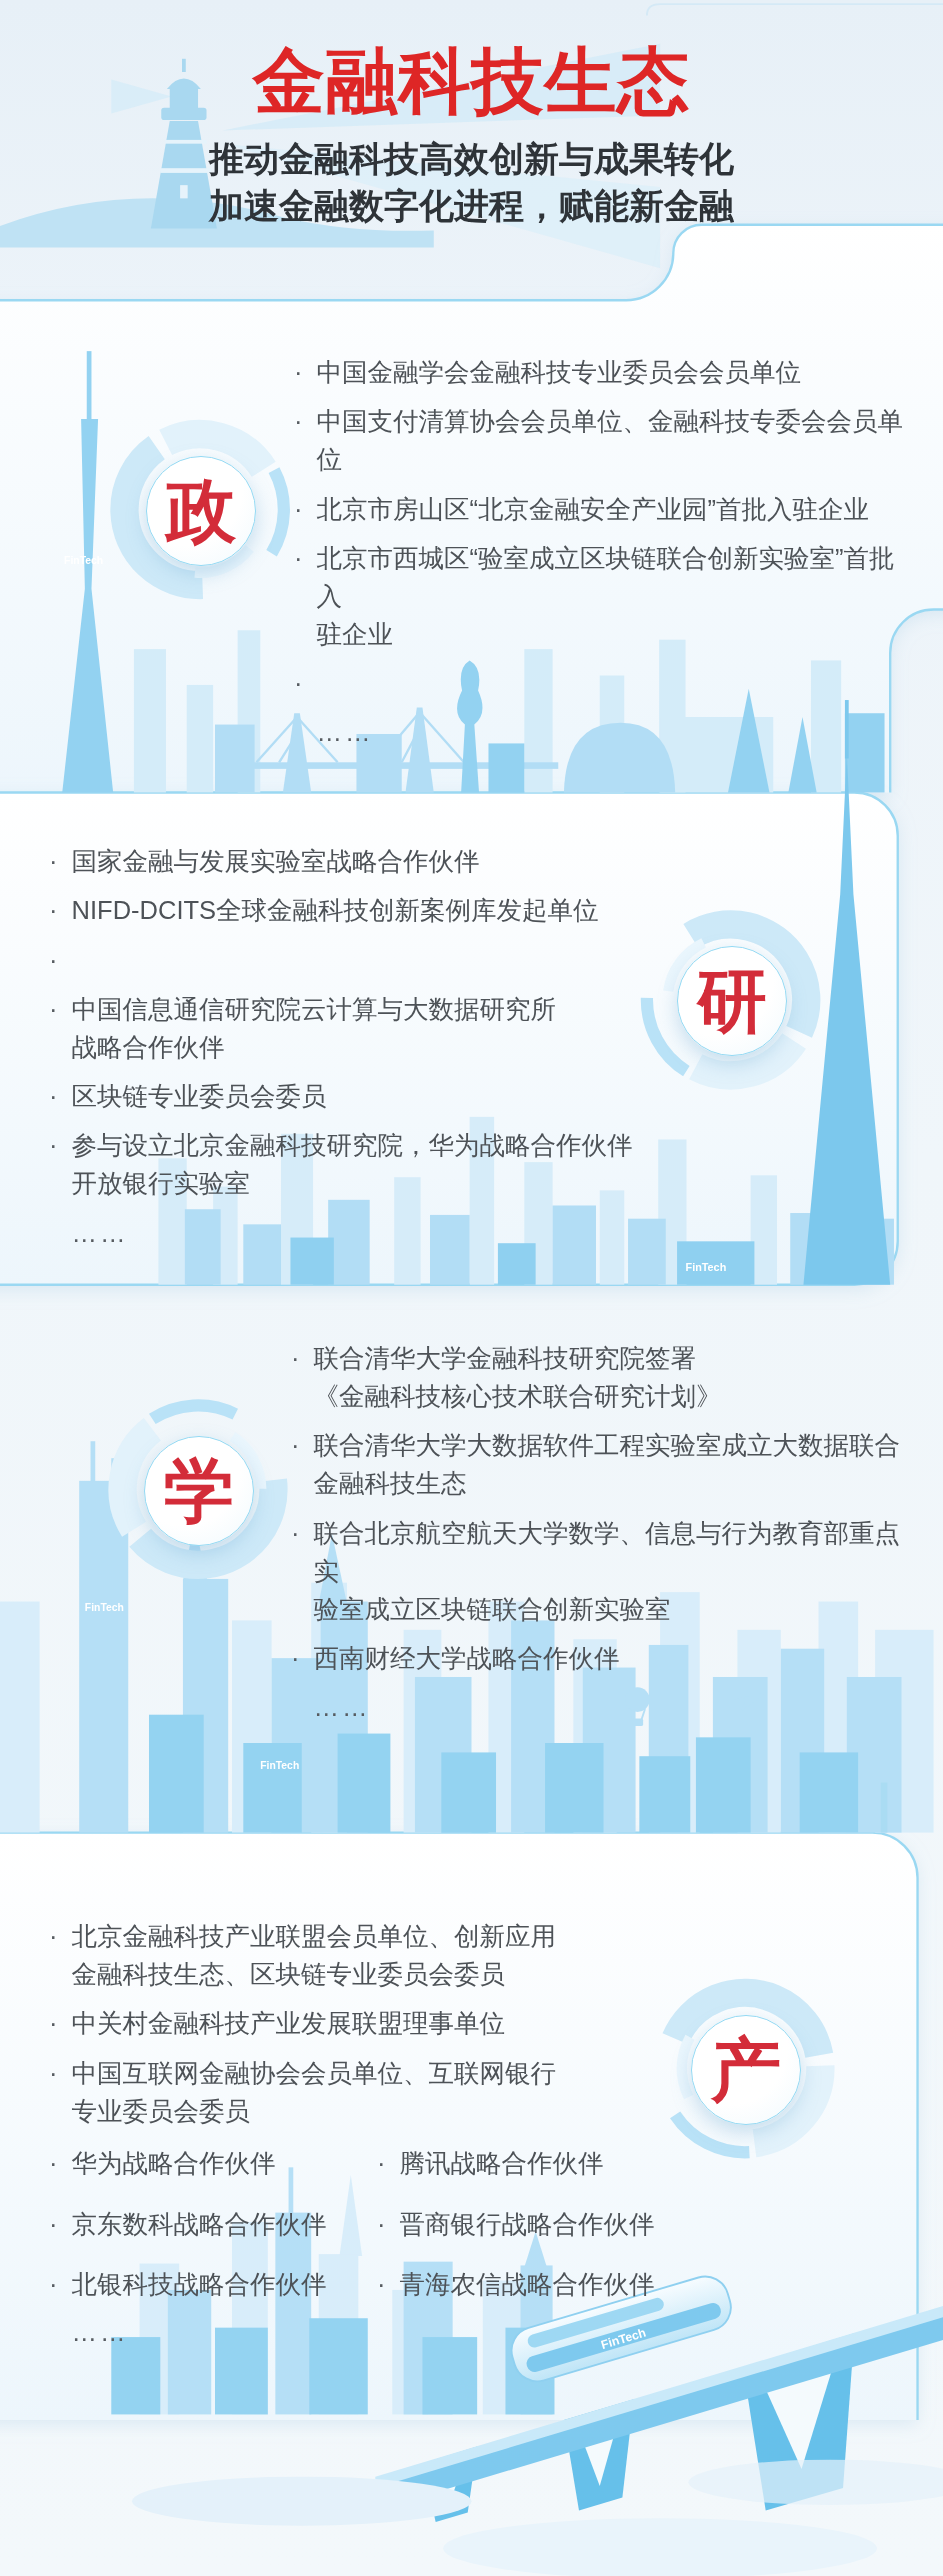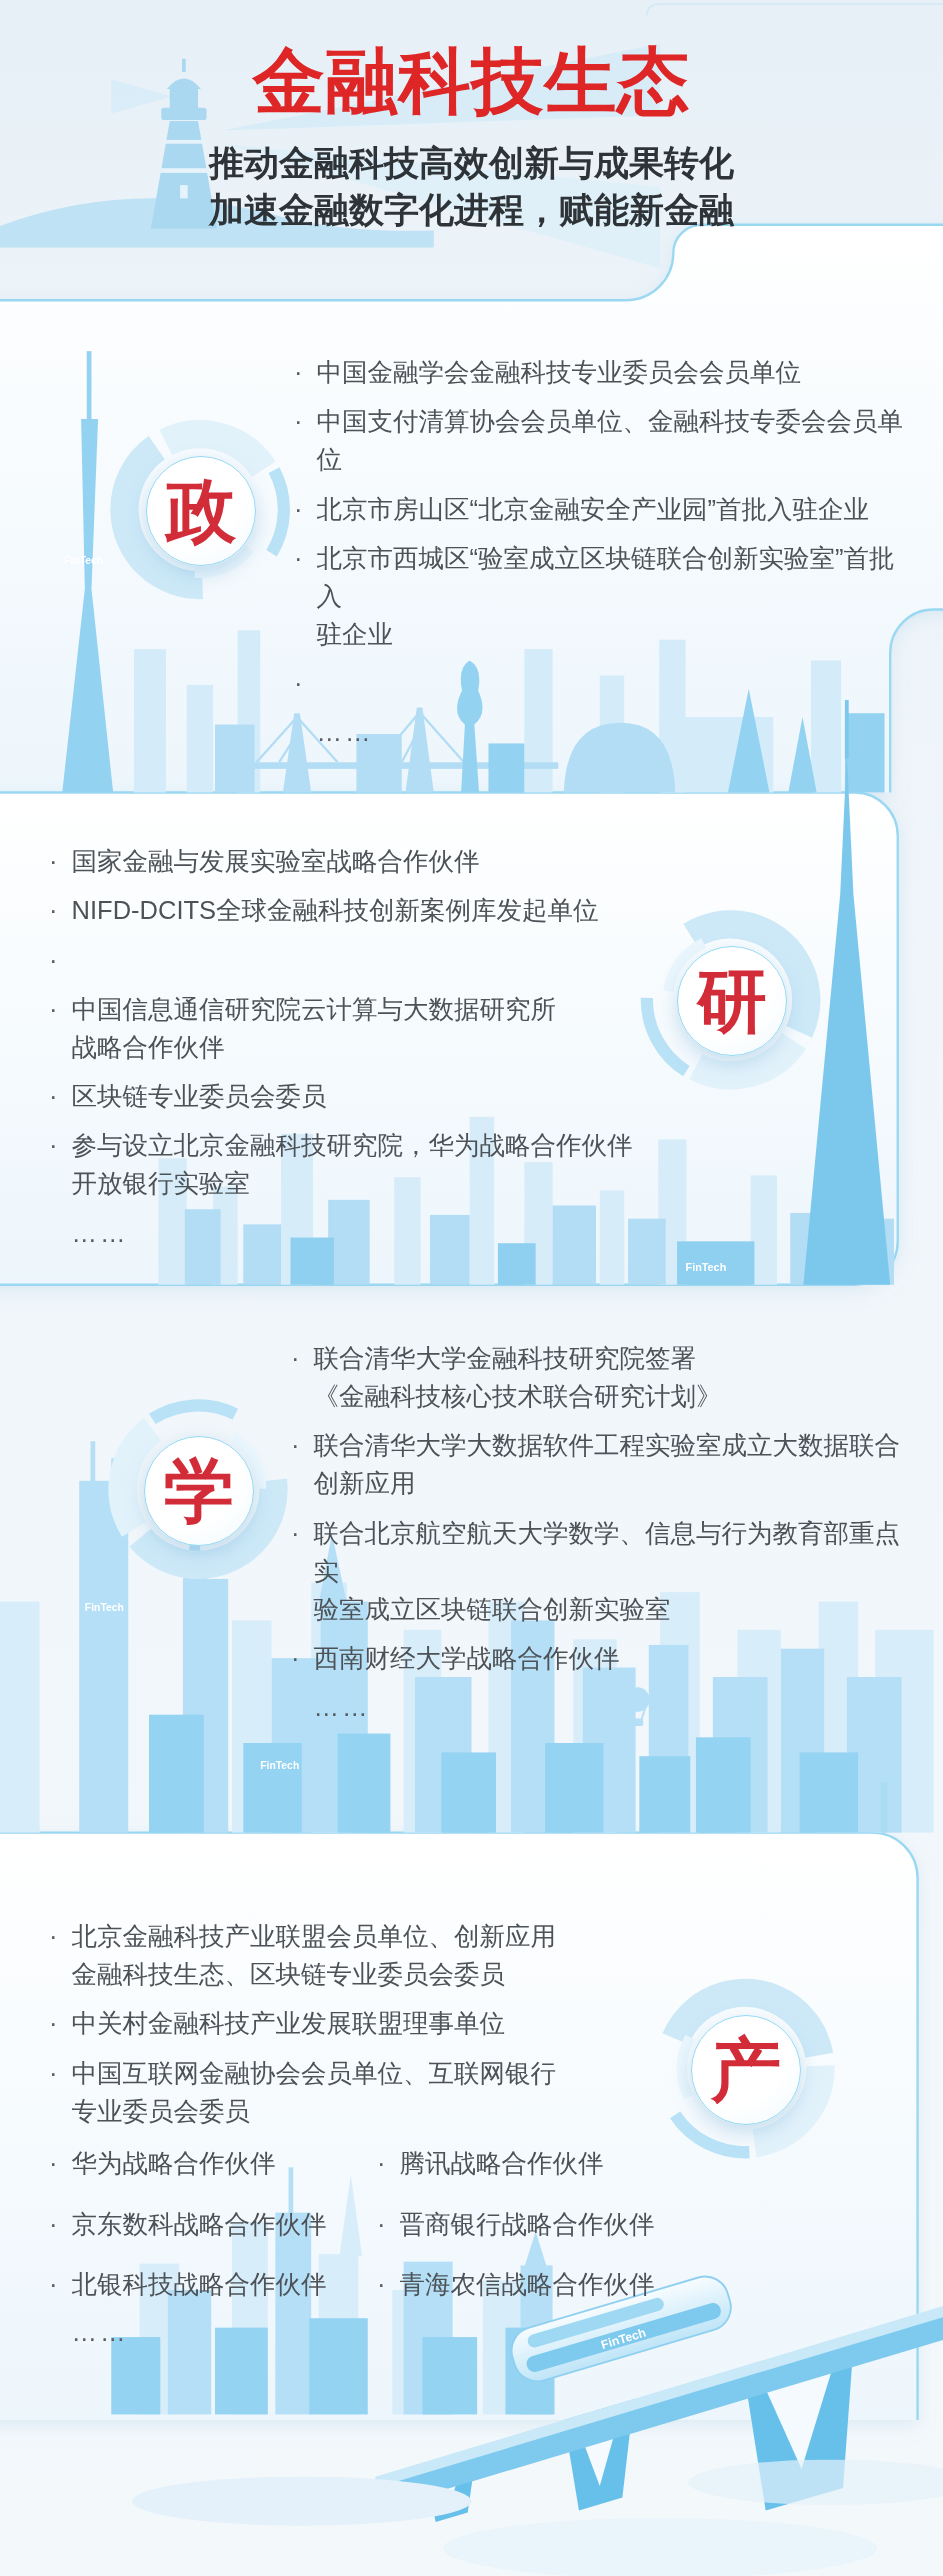--- a/index.html
+++ b/index.html
@@ -14,21 +14,21 @@
     background:linear-gradient(180deg,#e7f0f7 0%,#ecf3f9 12%,#f0f6fa 45%,#f3f8fb 100%);
     font-family:"Liberation Sans","DejaVu Sans",sans-serif;
   }
   .art{position:absolute;left:0;top:0;width:943px;height:2576px;}
   .page-title{
     position:absolute;left:0;top:34px;width:943px;text-align:center;
     font-size:72px;font-weight:900;color:var(--red);letter-spacing:0.9px;
   }
   .page-subtitle{
     position:absolute;left:0;top:139px;width:943px;text-align:center;
-    font-size:35px;line-height:47px;font-weight:800;color:#2e3338;
+    font-size:35px;line-height:47px;font-weight:800;color:#2e3338;font-family:Liberation Mono, monospace;
   }
   .list{position:absolute;color:var(--text);font-size:25.5px;line-height:38px;font-weight:500;}
   .item{display:flex;margin-bottom:11.3px;}
   .dot{flex:0 0 22.6px;width:22.6px;color:#565b60;}
   .txt{white-space:pre-line;}
   .more{padding-left:22.6px;letter-spacing:2.8px;color:#565b60;}
   .badge{
     position:absolute;width:108px;height:108px;border-radius:50%;
     background:radial-gradient(circle at 36% 30%,#ffffff 55%,#f0f9fd 100%);
     border:1.9px solid #93d9f3;
@@ -358,21 +358,21 @@
   </div>
   <div class="list" style="left:291px;top:1339px;width:623px;">
     <div class="item">
         <span class="dot">·</span>
         <span class="txt">联合清华大学金融科技研究院签署
 《金融科技核心技术联合研究计划》</span>
       </div>
     <div class="item">
         <span class="dot">·</span>
         <span class="txt">联合清华大学大数据软件工程实验室成立大数据联合
-创新应用</span>
+金融科技生态</span>
       </div>
     <div class="item">
         <span class="dot">·</span>
         <span class="txt">联合北京航空航天大学数学、信息与行为教育部重点实
 验室成立区块链联合创新实验室</span>
       </div>
     <div class="item">
         <span class="dot">·</span>
         <span class="txt">西南财经大学战略合作伙伴</span>
       </div>

